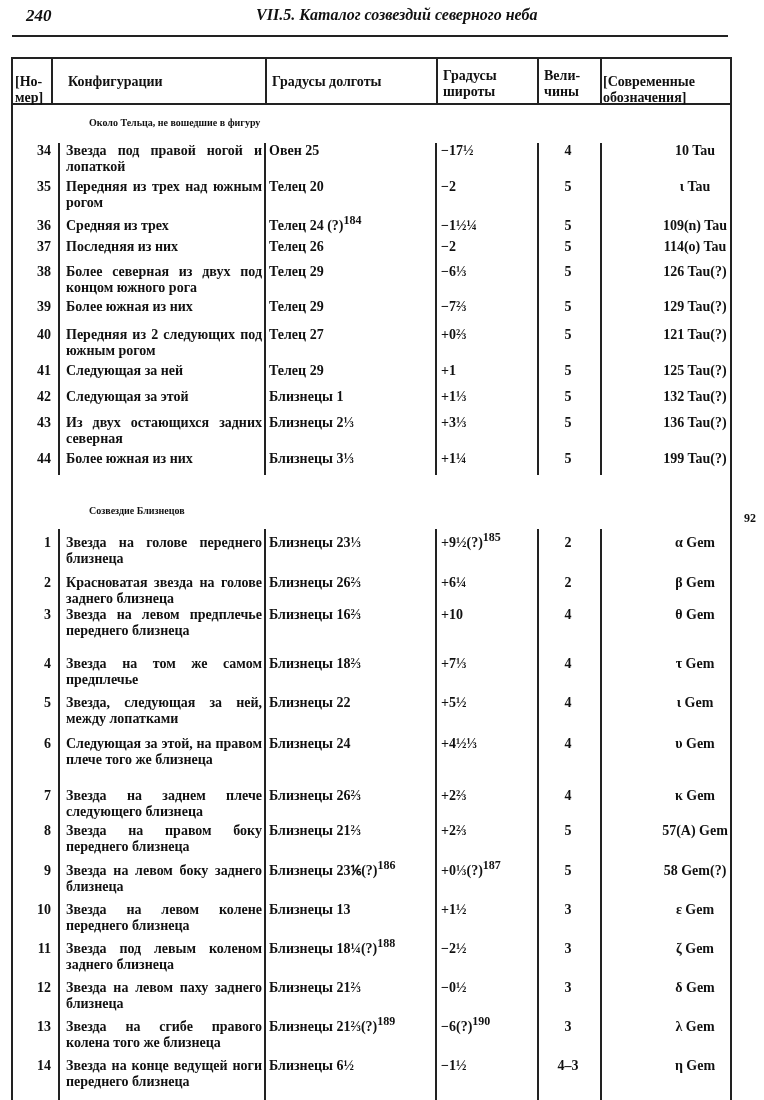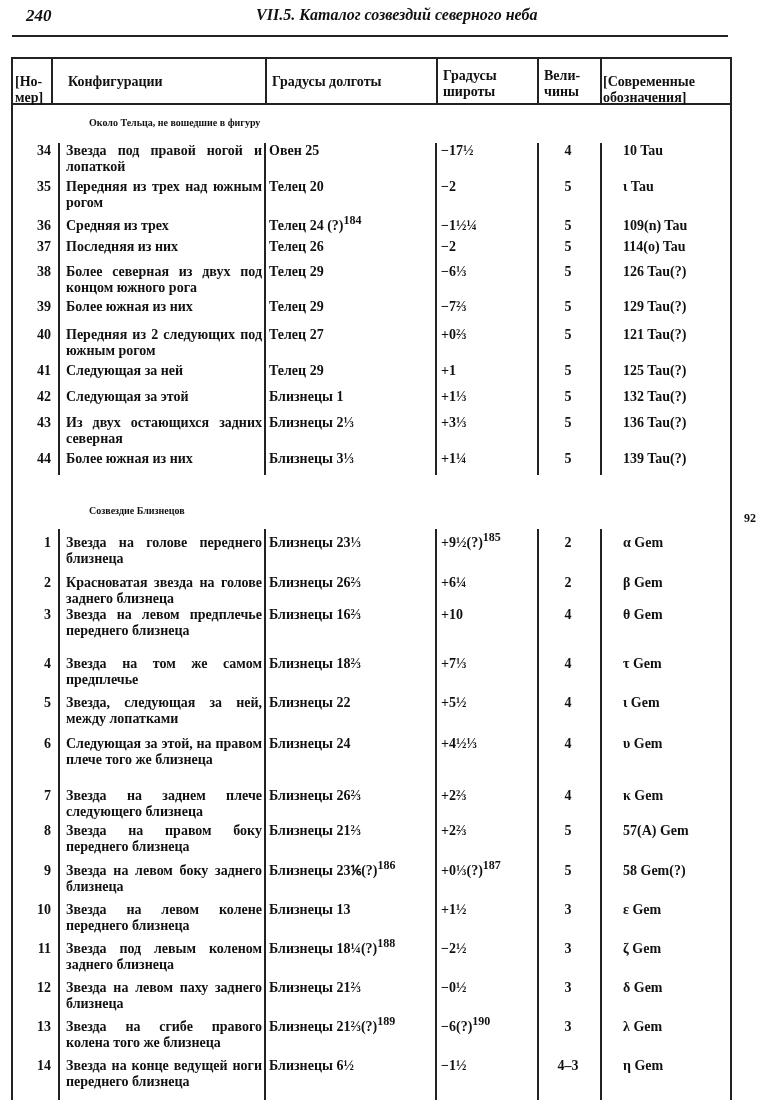--- a/index.html
+++ b/index.html
@@ -18,21 +18,21 @@
 
   .sect { position:absolute; font-size:10px; font-weight:bold; }
   .total { position:absolute; left:7px; font-size:14px; font-weight:bold; }
 
   .row { position:absolute; left:0; width:717px; font-size:14px; font-weight:bold; line-height:16px; }
   .c-num { position:absolute; left:0; width:38px; text-align:right; }
   .c-cfg { position:absolute; left:53px; width:196px; text-align:justify; }
   .c-lon { position:absolute; left:256px; width:170px; white-space:nowrap; }
   .c-lat { position:absolute; left:428px; width:100px; white-space:nowrap; }
   .c-mag { position:absolute; left:520px; width:70px; text-align:center; }
-  .c-mod { position:absolute; left:610px; width:118px; text-align:left; white-space:nowrap; }
+  .c-mod { position:absolute; left:623px; width:118px; text-align:center; white-space:nowrap; }
   sup { font-size:12px; line-height:0; }
 </style>
 </head>
 <body>
 
 <div class="page-num">240</div>
 <div class="running-title">VII.5. Каталог созвездий северного неба</div>
 <div class="top-rule"></div>
 <div class="margin-num">92</div>
 
@@ -149,21 +149,21 @@
         <div class="c-lat"><span>+3⅓</span><sup></sup></div>
         <div class="c-mag">5</div>
         <div class="c-mod">136 Tau(?)</div>
       </div>
       <div class="row" style="top: 392px;">
         <div class="c-num">44</div>
         <div class="c-cfg">Более южная из них</div>
         <div class="c-lon"><span>Близнецы 3⅓</span><sup></sup></div>
         <div class="c-lat"><span>+1¼</span><sup></sup></div>
         <div class="c-mag">5</div>
-        <div class="c-mod">139 Tau(?)</div>
+        <div class="c-mod">199 Tau(?)</div>
       </div>
     </div>
 
   <div class="sect" style="left:76px;top:446px;">Созвездие Близнецов</div>
   <div class="vline" style="left:45px;top:470px;height:573px;"></div>
   <div class="vline" style="left:251px;top:470px;height:573px;"></div>
   <div class="vline" style="left:422px;top:470px;height:573px;"></div>
   <div class="vline" style="left:524px;top:470px;height:573px;"></div>
   <div class="vline" style="left:587px;top:470px;height:573px;"></div>
   <div id="sec1">

